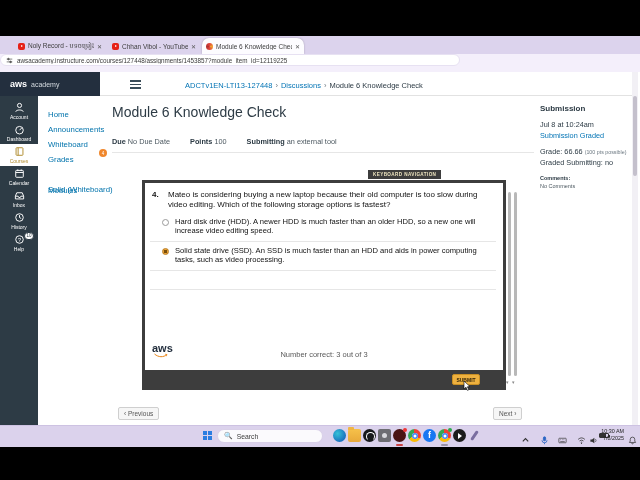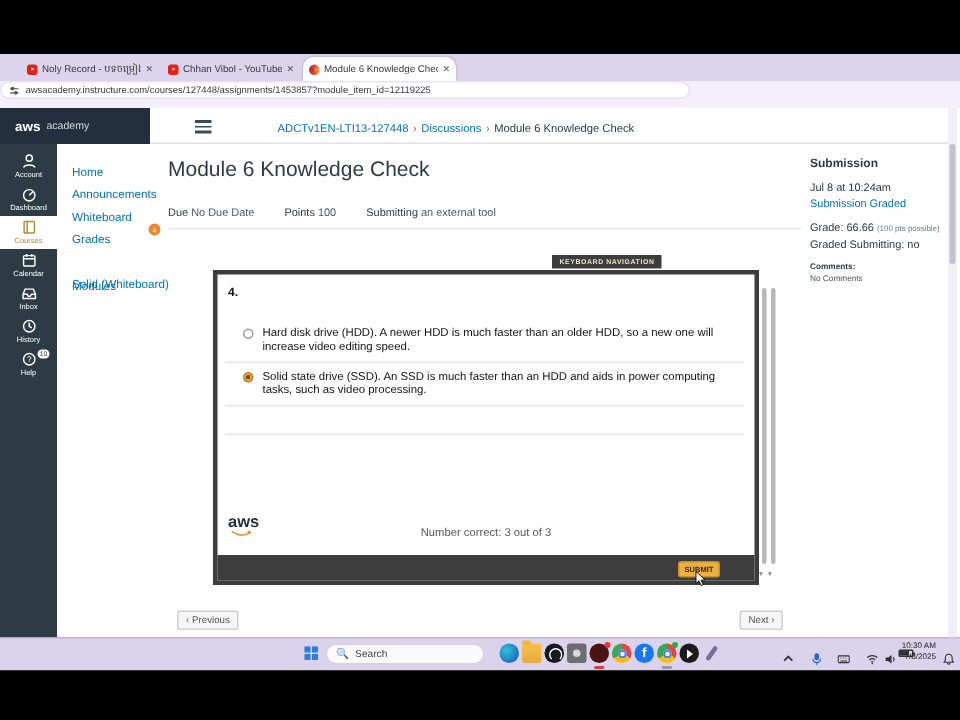--- a/index.html
+++ b/index.html
@@ -52,21 +52,21 @@
   .crumbs { left:185px; top:81px; font-size:7.5px; white-space:nowrap; }
   .crumb-link { color:#0374b5; }
   .crumb-sep { color:#6b7780; padding:0 3px; }
   .crumb-cur { color:#2d3b45; }
 
   .course-nav a.cn-item { position:absolute; left:48px; font-size:7.8px; color:#0073ac; text-decoration:none; white-space:nowrap; }
   .cn-badge { left:99px; top:149px; width:8px; height:8px; background:#f0872c; border-radius:50%; color:#fff; font-size:4.5px; display:flex; align-items:center; justify-content:center; }
 
   .page-title { left:112px; top:104px; font-size:14px; color:#2d3b45; font-weight:400; }
   .meta-row { left:112px; top:137px; font-size:7.3px; color:#4c5860; white-space:nowrap; }
-  .meta-row b { color:#2d3b45; font-weight:normal; }
+  .meta-row b { color:#2d3b45; font-weight:bold; }
   .meta-gap { display:inline-block; width:18px; }
   .meta-divider { left:112px; top:152px; width:422px; height:1px; background:#e6e6e6; }
 
   
   .kbd-tag { left:368px; top:170px; background:#3d3d3d; color:#efe6c0; font-size:4.6px; letter-spacing:.4px; padding:2px 5px; font-weight:bold; }
   .qframe { left:142px; top:180px; width:364px; height:210px; background:#fff; border:3px solid #3d3d3d; }
   .q-num { left:152px; top:190px; font-size:8px; color:#111; font-weight:bold; }
   .q-text { left:168px; top:190px; width:328px; font-size:8px; line-height:9.5px; color:#111; }
   .option { position:absolute; left:162px; width:334px; display:flex; gap:6px; align-items:flex-start; }
   .radio { width:7px; height:7px; border-radius:50%; border:1px solid #9a9a9a; background:#fff; flex:0 0 auto; margin-top:2px; }
@@ -287,20 +287,21 @@
   <div class="abs meta-row">
     <b>Due</b>&nbsp;<span>No Due Date</span><span class="meta-gap"></span>
     <b>Points</b>&nbsp;<span>100</span><span class="meta-gap"></span>
     <b>Submitting</b>&nbsp;<span>an external tool</span>
   </div>
   <div class="abs meta-divider"></div>
 
   <div class="abs kbd-tag">KEYBOARD NAVIGATION</div>
   <div class="abs qframe"></div>
   <div class="abs q-num">4.</div>
+  <div class="abs q-text">Mateo is considering buying a new laptop because their old computer is too slow during video editing. Which of the following storage options is fastest?</div>
 
   <div class="abs option" style="top:217px">
     <span class="radio"></span>
     <span class="opt-text">Hard disk drive (HDD). A newer HDD is much faster than an older HDD, so a new one will increase video editing speed.</span>
   </div>
   <div class="abs opt-div" style="top:241px"></div>
   <div class="abs option selected" style="top:246px">
     <span class="radio"></span>
     <span class="opt-text">Solid state drive (SSD). An SSD is much faster than an HDD and aids in power computing tasks, such as video processing.</span>
   </div>

